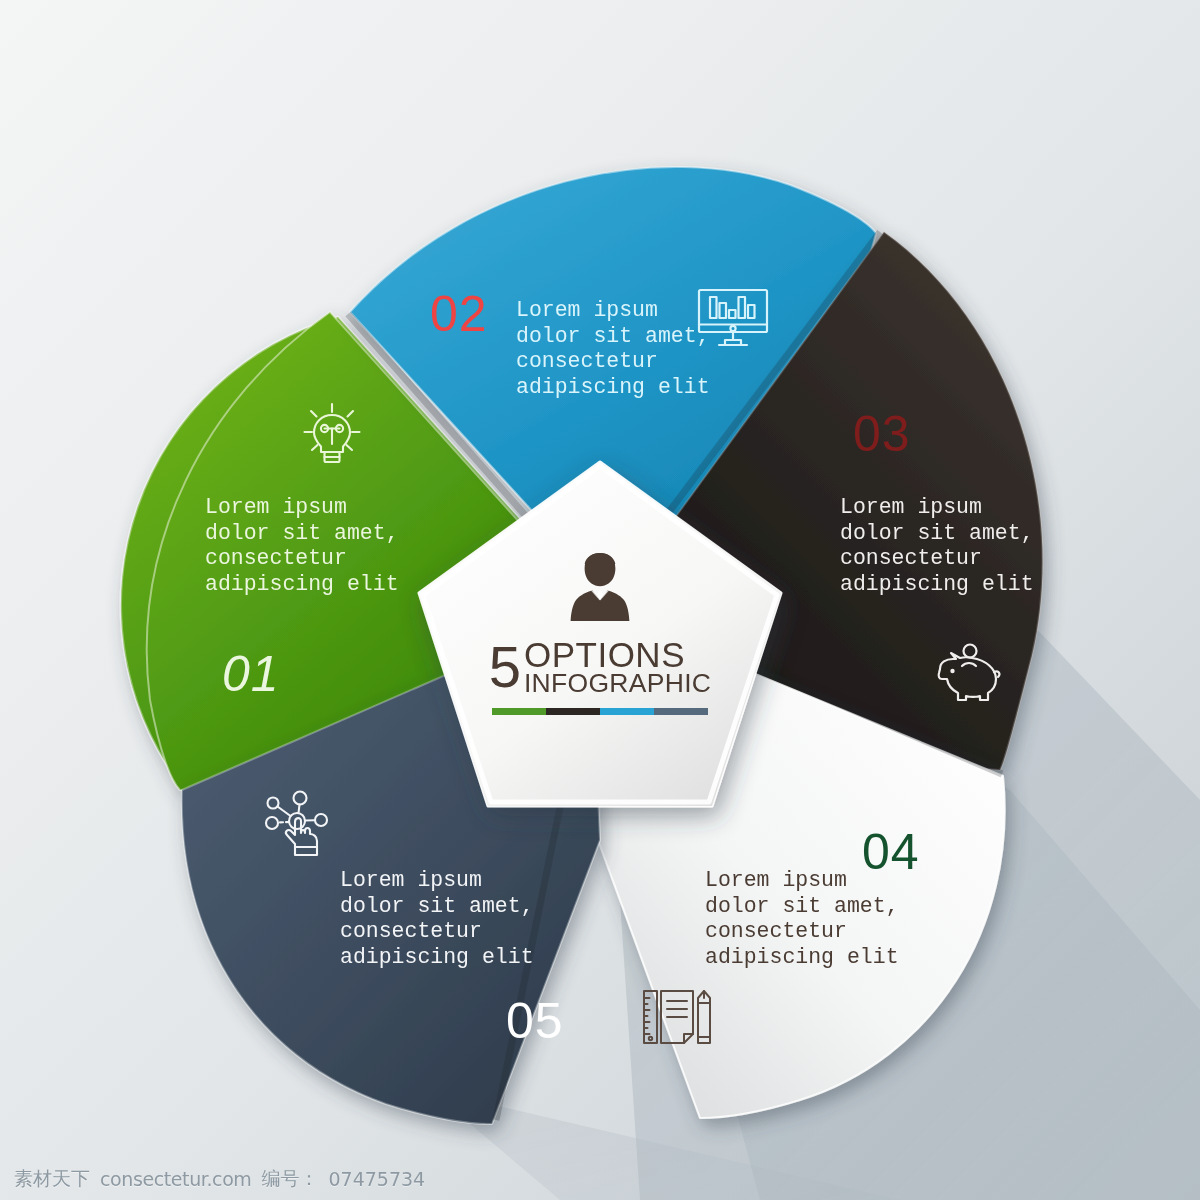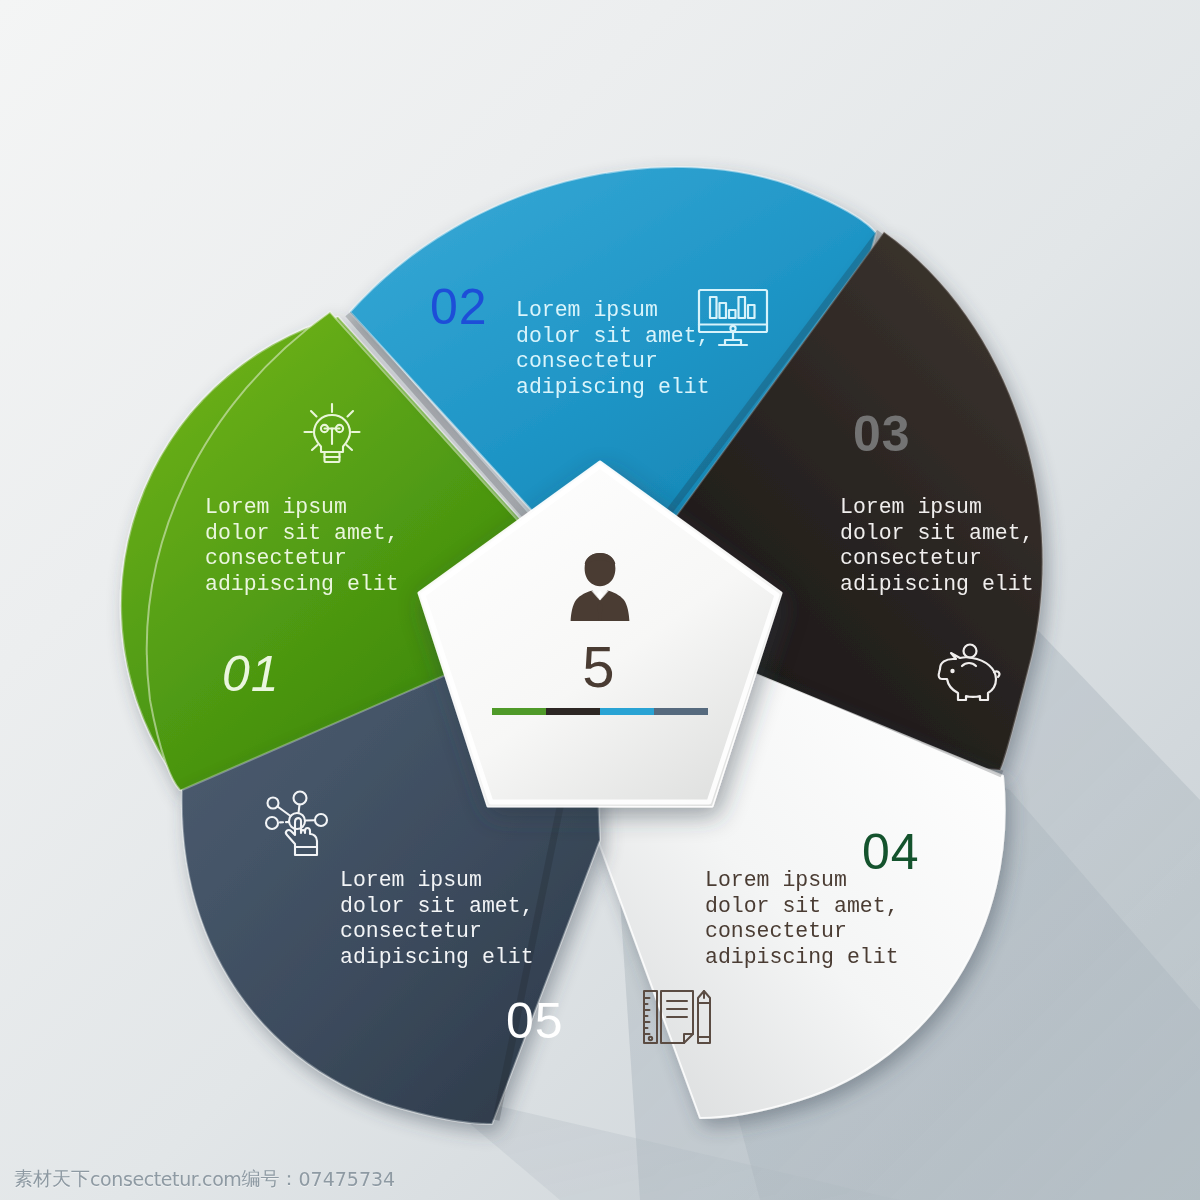--- a/index.html
+++ b/index.html
@@ -44,21 +44,21 @@
     font-size:26.5px;line-height:27px;letter-spacing:0.3px;color:#4a3c33;font-weight:400;
   }
   #brand-bar{
     position:absolute;left:50%;top:253px;transform:translateX(-50%);
     width:216px;height:7px;display:flex;
   }
   #brand-bar span{flex:1;height:100%;display:block;}
 
   
   #watermark{
-    position:absolute;left:14px;bottom:8px;display:flex;align-items:center;
+    position:absolute;left:14px;bottom:8px;display:flex;align-items:center;gap:10px;
     font-size:19px;color:#8e9aa3;font-family:"DejaVu Sans", sans-serif;
     text-shadow:0 1px 0 rgba(255,255,255,.45);
   }
   #watermark .wm-site{font-family:"DejaVu Sans", sans-serif;letter-spacing:-0.4px;}
 </style>
 </head>
 <body>
 
 <div id="stage">
 
@@ -279,29 +279,29 @@
 adipiscing elit</div>
   </div>
   <div class="seg-text num" style="left:222px;top:645px;color:#eaf6de;font-style:italic;">01</div>
 
   <div class="seg-text" style="left:516px;top:298px;width:240px;">
     <div class="body-txt" style="color:#d9f4fb;">Lorem ipsum
 dolor sit amet,
 consectetur
 adipiscing elit</div>
   </div>
-  <div class="seg-text num" style="left:430px;top:278px;color:#1d4ed8;text-align:right;">02</div>
+  <div class="seg-text num" style="left:430px;top:285px;color:#ef4444;text-align:right;">02</div>
 
   <div class="seg-text" style="left:840px;top:495px;width:240px;">
     <div class="body-txt" style="color:#f0eeed;">Lorem ipsum
 dolor sit amet,
 consectetur
 adipiscing elit</div>
   </div>
-  <div class="seg-text num" style="left:853px;top:405px;color:#737373;font-weight:bold;">03</div>
+  <div class="seg-text num" style="left:853px;top:405px;color:#7f1d1d;">03</div>
 
   <div class="seg-text" style="left:705px;top:868px;width:240px;">
     <div class="body-txt" style="color:#4a3c33;">Lorem ipsum
 dolor sit amet,
 consectetur
 adipiscing elit</div>
   </div>
   <div class="seg-text num" style="left:862px;top:823px;color:#14532d;">04</div>
 
   <div class="seg-text" style="left:340px;top:868px;width:240px;">
@@ -320,20 +320,24 @@
         <path d="M23.6 15.5c2.6-3.1 7.6-5.3 14.4-5.3 6.8 0 11.8 2.2 14.4 5.3.6-1.1.9-2 .9-2 C51.5 6.6 45.7 3 38 3S24.5 6.6 22.7 13.5c0 0 .3.9.9 2z"></path>
         <path d="M61.8 49.8C58.4 45 50.6 41.6 45.6 40.4l-7.6 9.9-7.6-9.9c-5 1.2-12.8 4.6-16.2 9.4C10.4 55 9 63.7 8.6 71h58.8c-.4-7.3-1.8-16-5.6-21.2z"></path>
         <path d="M38 50.3l-3.5-5.6 3.5-4.1 3.5 4.1z" fill="#ffffff"></path>
         <path d="M38 51.9l-2.6 3.2 1.4 15.9h2.4l1.4-15.9z"></path>
         <path d="M31.6 41.2l-2.9-1 9.3 10.6-5.2-8.2zM44.4 41.2l2.9-1-9.3 10.6 5.2-8.2z" fill="#ffffff" opacity="0.75"></path>
       </g>
     </svg>
 
     <div id="brand-lockup">
       <div id="brand-five">5</div>
+      <div id="brand-words">
+        <div id="brand-options">OPTIONS</div>
+        <div id="brand-infographic">INFOGRAPHIC</div>
+      </div>
     </div>
 
     <div id="brand-bar">
       <span style="background:#4f9a29"></span>
       <span style="background:#2d2724"></span>
       <span style="background:#29a3d4"></span>
       <span style="background:#566a7e"></span>
     </div>
   </div>
 

